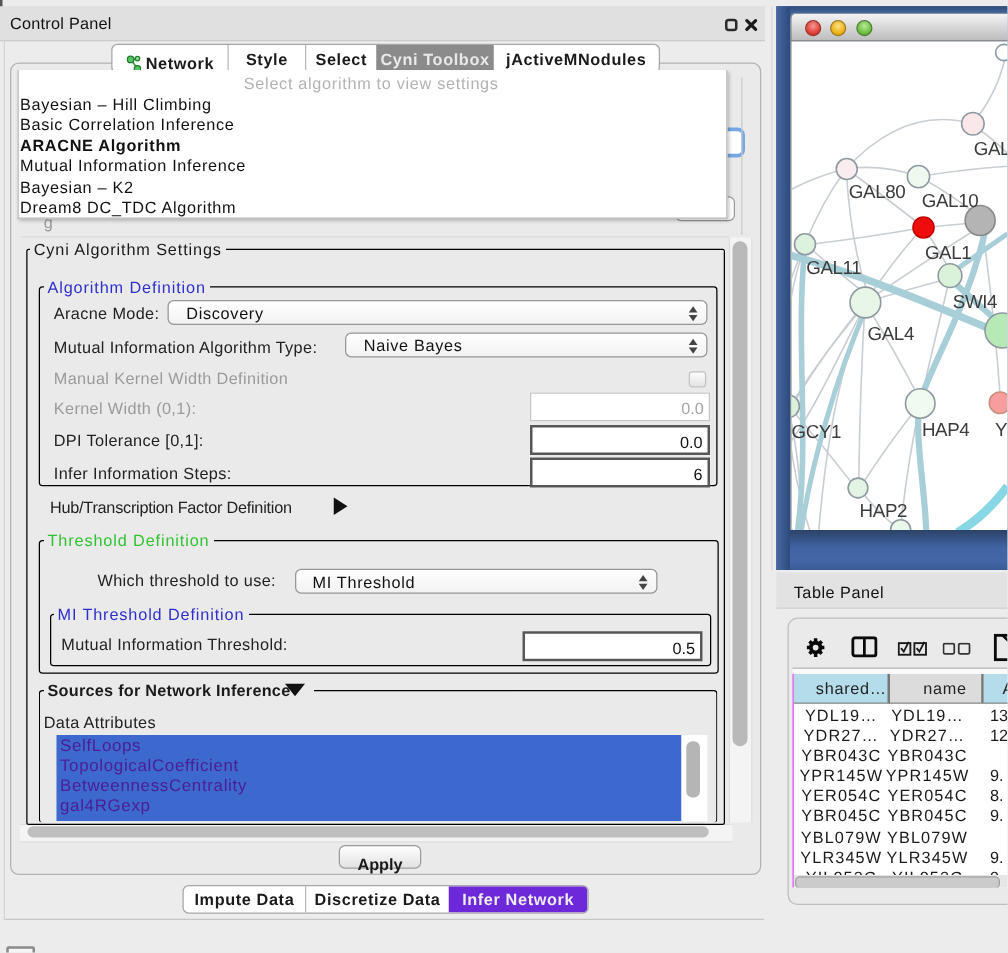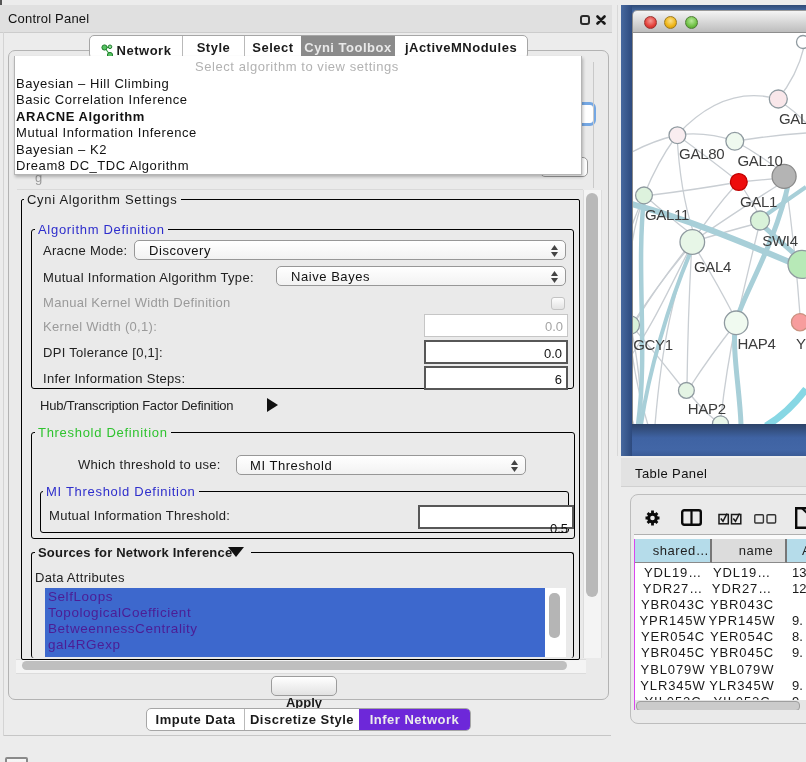--- a/index.html
+++ b/index.html
@@ -102,39 +102,39 @@
 <div class="combo" style="left:236px;top:455px;width:290px;height:20px;padding:2px 0 0 13px">MI Threshold
  <span class="ar"><svg width="9" height="14" viewBox="0 0 9 14">
         <path d="M4.5 1 L8 6 L1 6 Z" fill="#444"></path>
         <path d="M4.5 13 L8 8 L1 8 Z" fill="#444"></path>
       </svg></span></div>
 
 <fieldset style="left:40px;top:484px;width:527px;height:47px">
  <legend style="color:#2e2ecc;margin-left:2px">MI Threshold Definition</legend>
   </fieldset>
 <div class="ab lbl" style="left:49px;top:508px">Mutual Information Threshold:</div>
-<div class="fld" style="left:418px;top:505px;width:156px;height:24px;border:2px solid #575757;padding-top:14px">0.5</div>
+<div class="fld" style="left:418px;top:505px;width:144px;height:24px;border:2px solid #575757;padding-top:4px">0.5</div>
 
 <fieldset style="left:31px;top:545px;width:541px;height:112px;border-bottom:none">
  <legend style="color:#1a1a1a;font-weight:bold;letter-spacing:0.2px;margin-left:3px">Sources for Network Inference&nbsp;&nbsp;&nbsp;&nbsp;</legend>
   </fieldset>
 <div class="ab tick" style="left:228px;top:547px;border-top:10px solid #111;border-left:8px solid transparent;border-right:8px solid transparent"></div>
 <div class="ab lbl" style="left:35px;top:570px">Data Attributes</div>
 
 <div class="ab" style="left:45px;top:587.5px;width:521px;height:69px;background:#fff;overflow:hidden">
  <div class="ab" style="left:0;top:0;width:500px;height:69px;background:#3d68cd"></div>
  <div class="ab reg" style="left:3px;top:1px;font-size:13.5px;color:#4c1d95;line-height:16.1px">SelfLoops<br>TopologicalCoefficient<br>BetweennessCentrality<br>gal4RGexp</div>
  <div class="ab" style="left:504px;top:5px;width:11px;height:45px;background:#b5b5b5;border-radius:5px"></div>
 </div>
 
-<div class="ab" style="left:271px;top:676px;width:66px;height:19px;background:linear-gradient(#ffffff,#e2e2e2);border:1px solid #9c9c9c;border-radius:5px;text-align:center;font-size:13px;font-weight:bold;color:#1a1a1a;padding-top:18px;box-sizing:border-box">Apply</div>
+<div class="ab" style="left:271px;top:676px;width:66px;height:19px;background:linear-gradient(#ffffff,#e2e2e2);border:1px solid #9c9c9c;border-radius:5px;text-align:center;font-size:13px;font-weight:bold;color:#1a1a1a;padding-top:7px;box-sizing:border-box">Apply</div>
 
 <div class="ab" style="left:146px;top:708px;height:21px;display:flex;border:1px solid #a6a6a6;border-radius:5px;overflow:hidden;background:#fff;font-size:13px;font-weight:bold;color:#1a1a1a;letter-spacing:0.5px">
  <div style="width:97px;display:flex;align-items:center;justify-content:center;border-right:1px solid #b9b9b9">Impute Data</div>
- <div style="width:114px;display:flex;align-items:center;justify-content:center">Discretize Style</div>
+ <div style="width:114px;display:flex;align-items:center;justify-content:center">Discretize Data</div>
  <div style="width:111px;display:flex;align-items:center;justify-content:center;background:#6d28d9;color:#ececec">Infer Network</div>
 </div>
 
 <div class="ab" style="left:5px;top:757px;width:19px;height:16px;border:2px solid #8a8a8a;border-radius:2px;background:linear-gradient(#f8f8f8,#ddd)"></div>
 
 <div class="ab" style="left:35px;top:170px;font-size:13px;color:#9a9a9a">g</div>
 
 <div class="ab" style="left:14px;top:56px;width:566px;height:118px;background:#fff;border:1px solid #b5b5b5;border-top:none;box-shadow:1px 2px 3px rgba(0,0,0,0.25)"></div>
 <div class="ab reg" style="left:297px;top:59px;transform:translateX(-50%);font-size:13px;color:#b2b2b2">Select algorithm to view settings</div>
 <div class="ab reg" style="left:16px;top:76px;font-size:13px;color:#111;line-height:16.4px">Bayesian – Hill Climbing<br>Basic Correlation Inference<br><b>ARACNE Algorithm</b><br>Mutual Information Inference<br>Bayesian – K2<br>Dream8 DC_TDC Algorithm</div>

